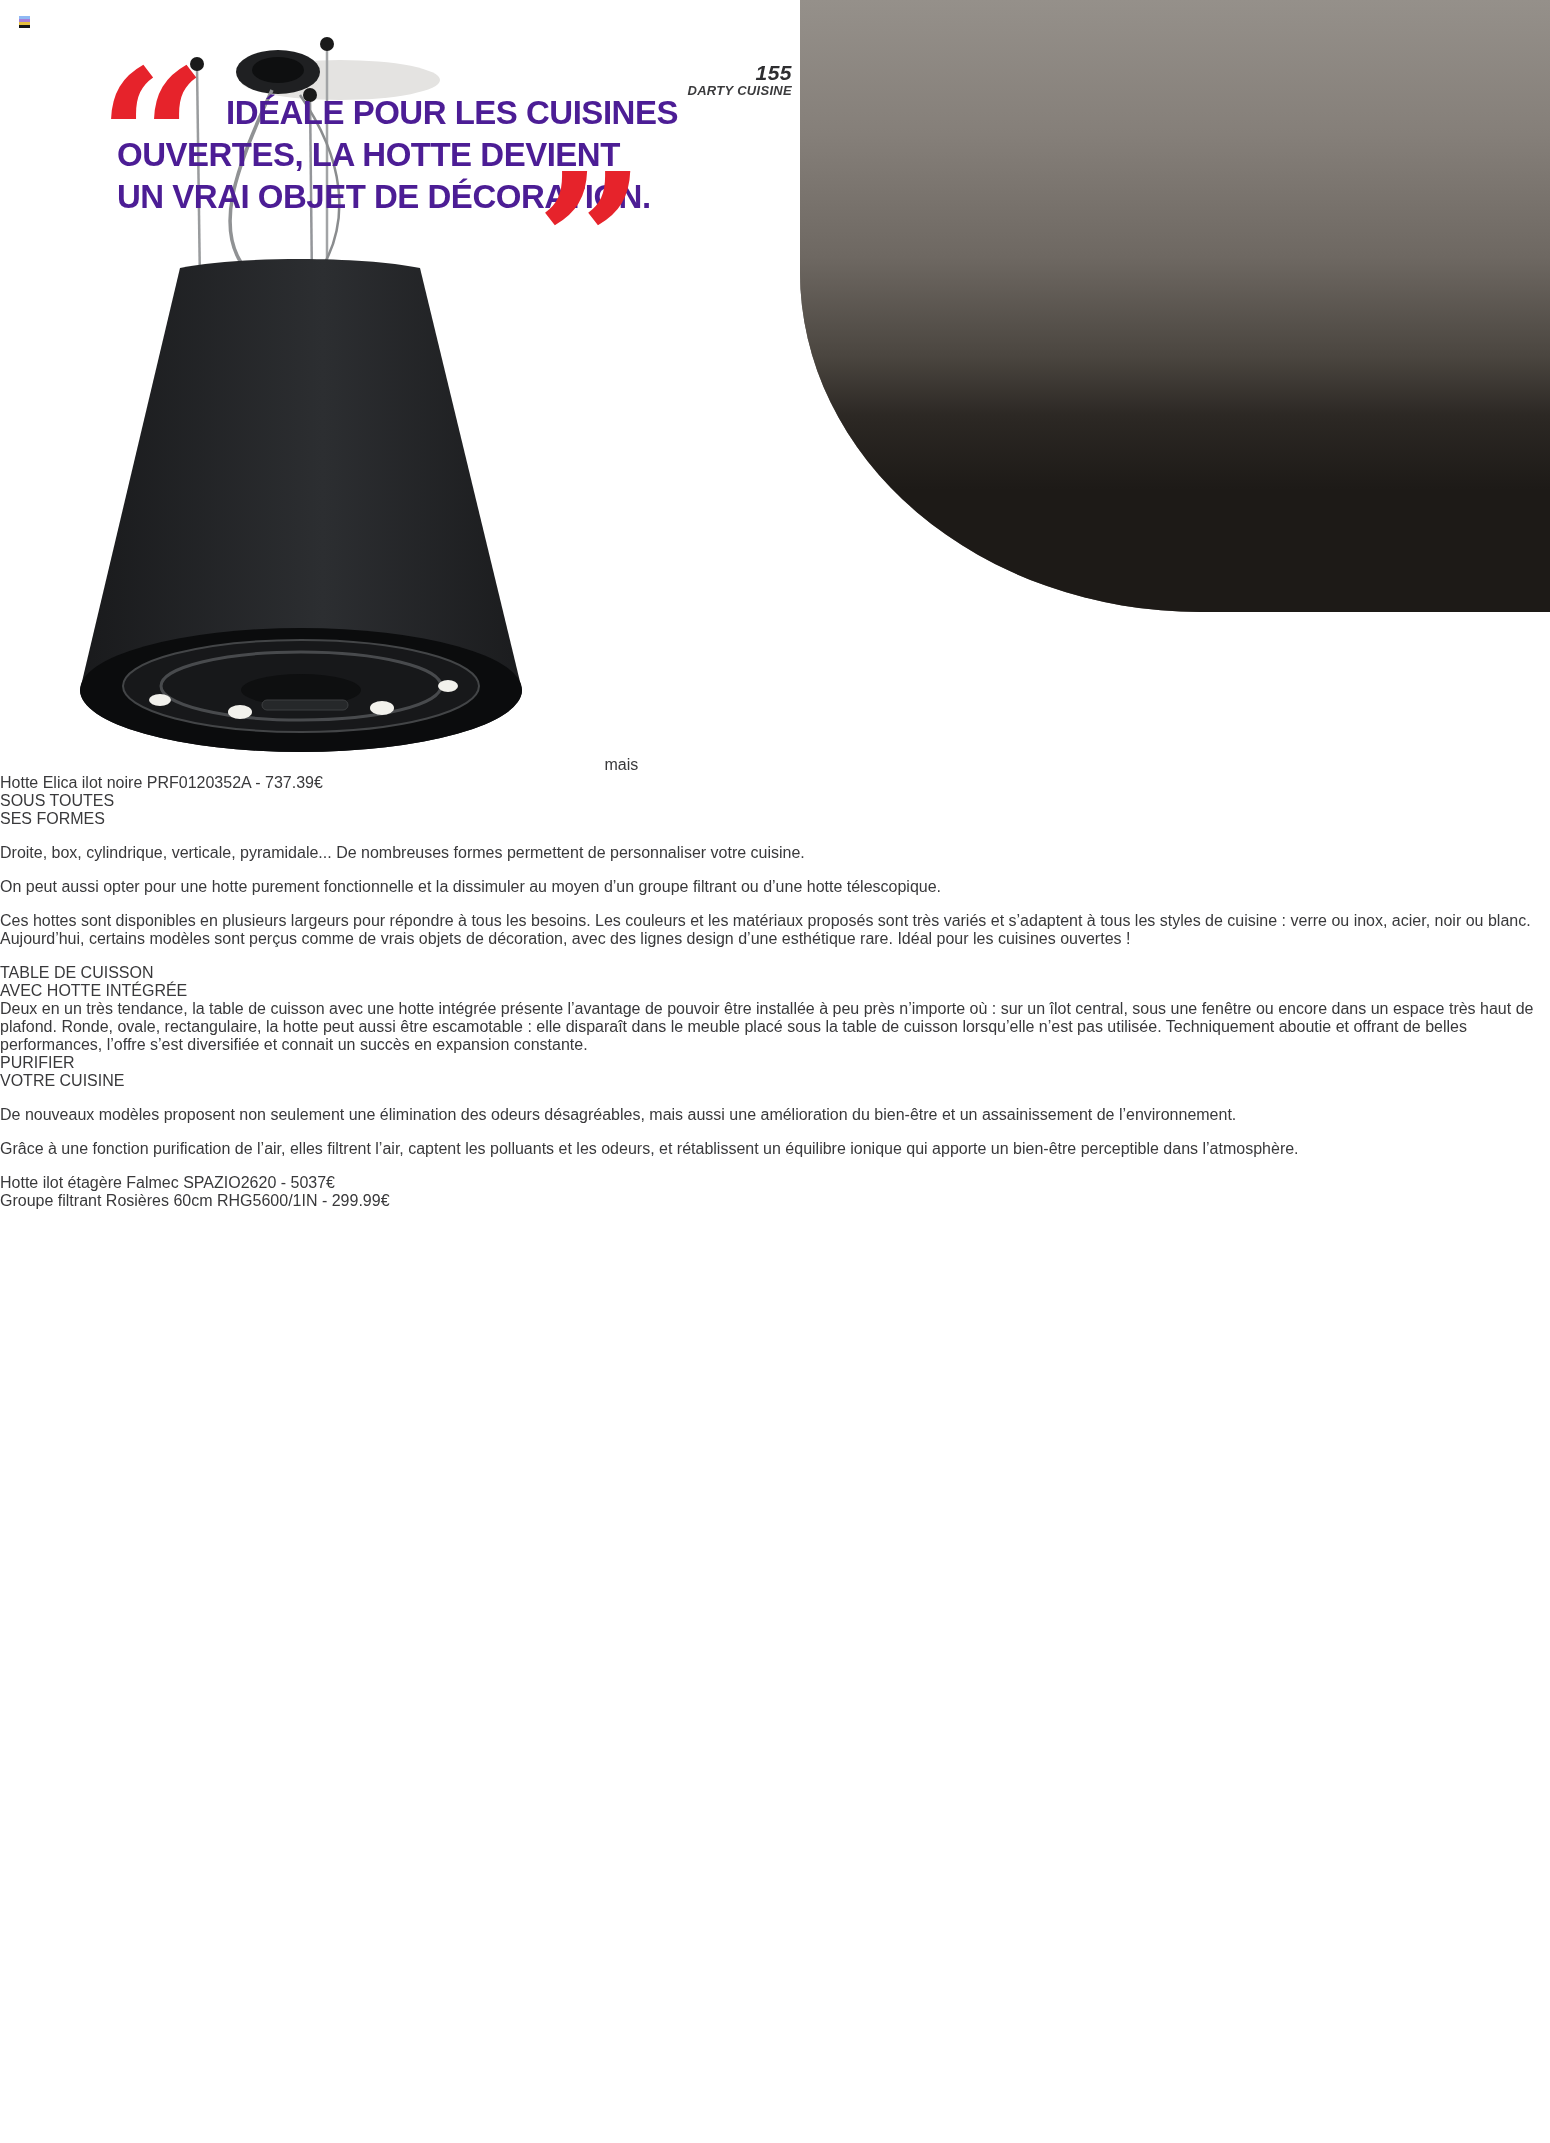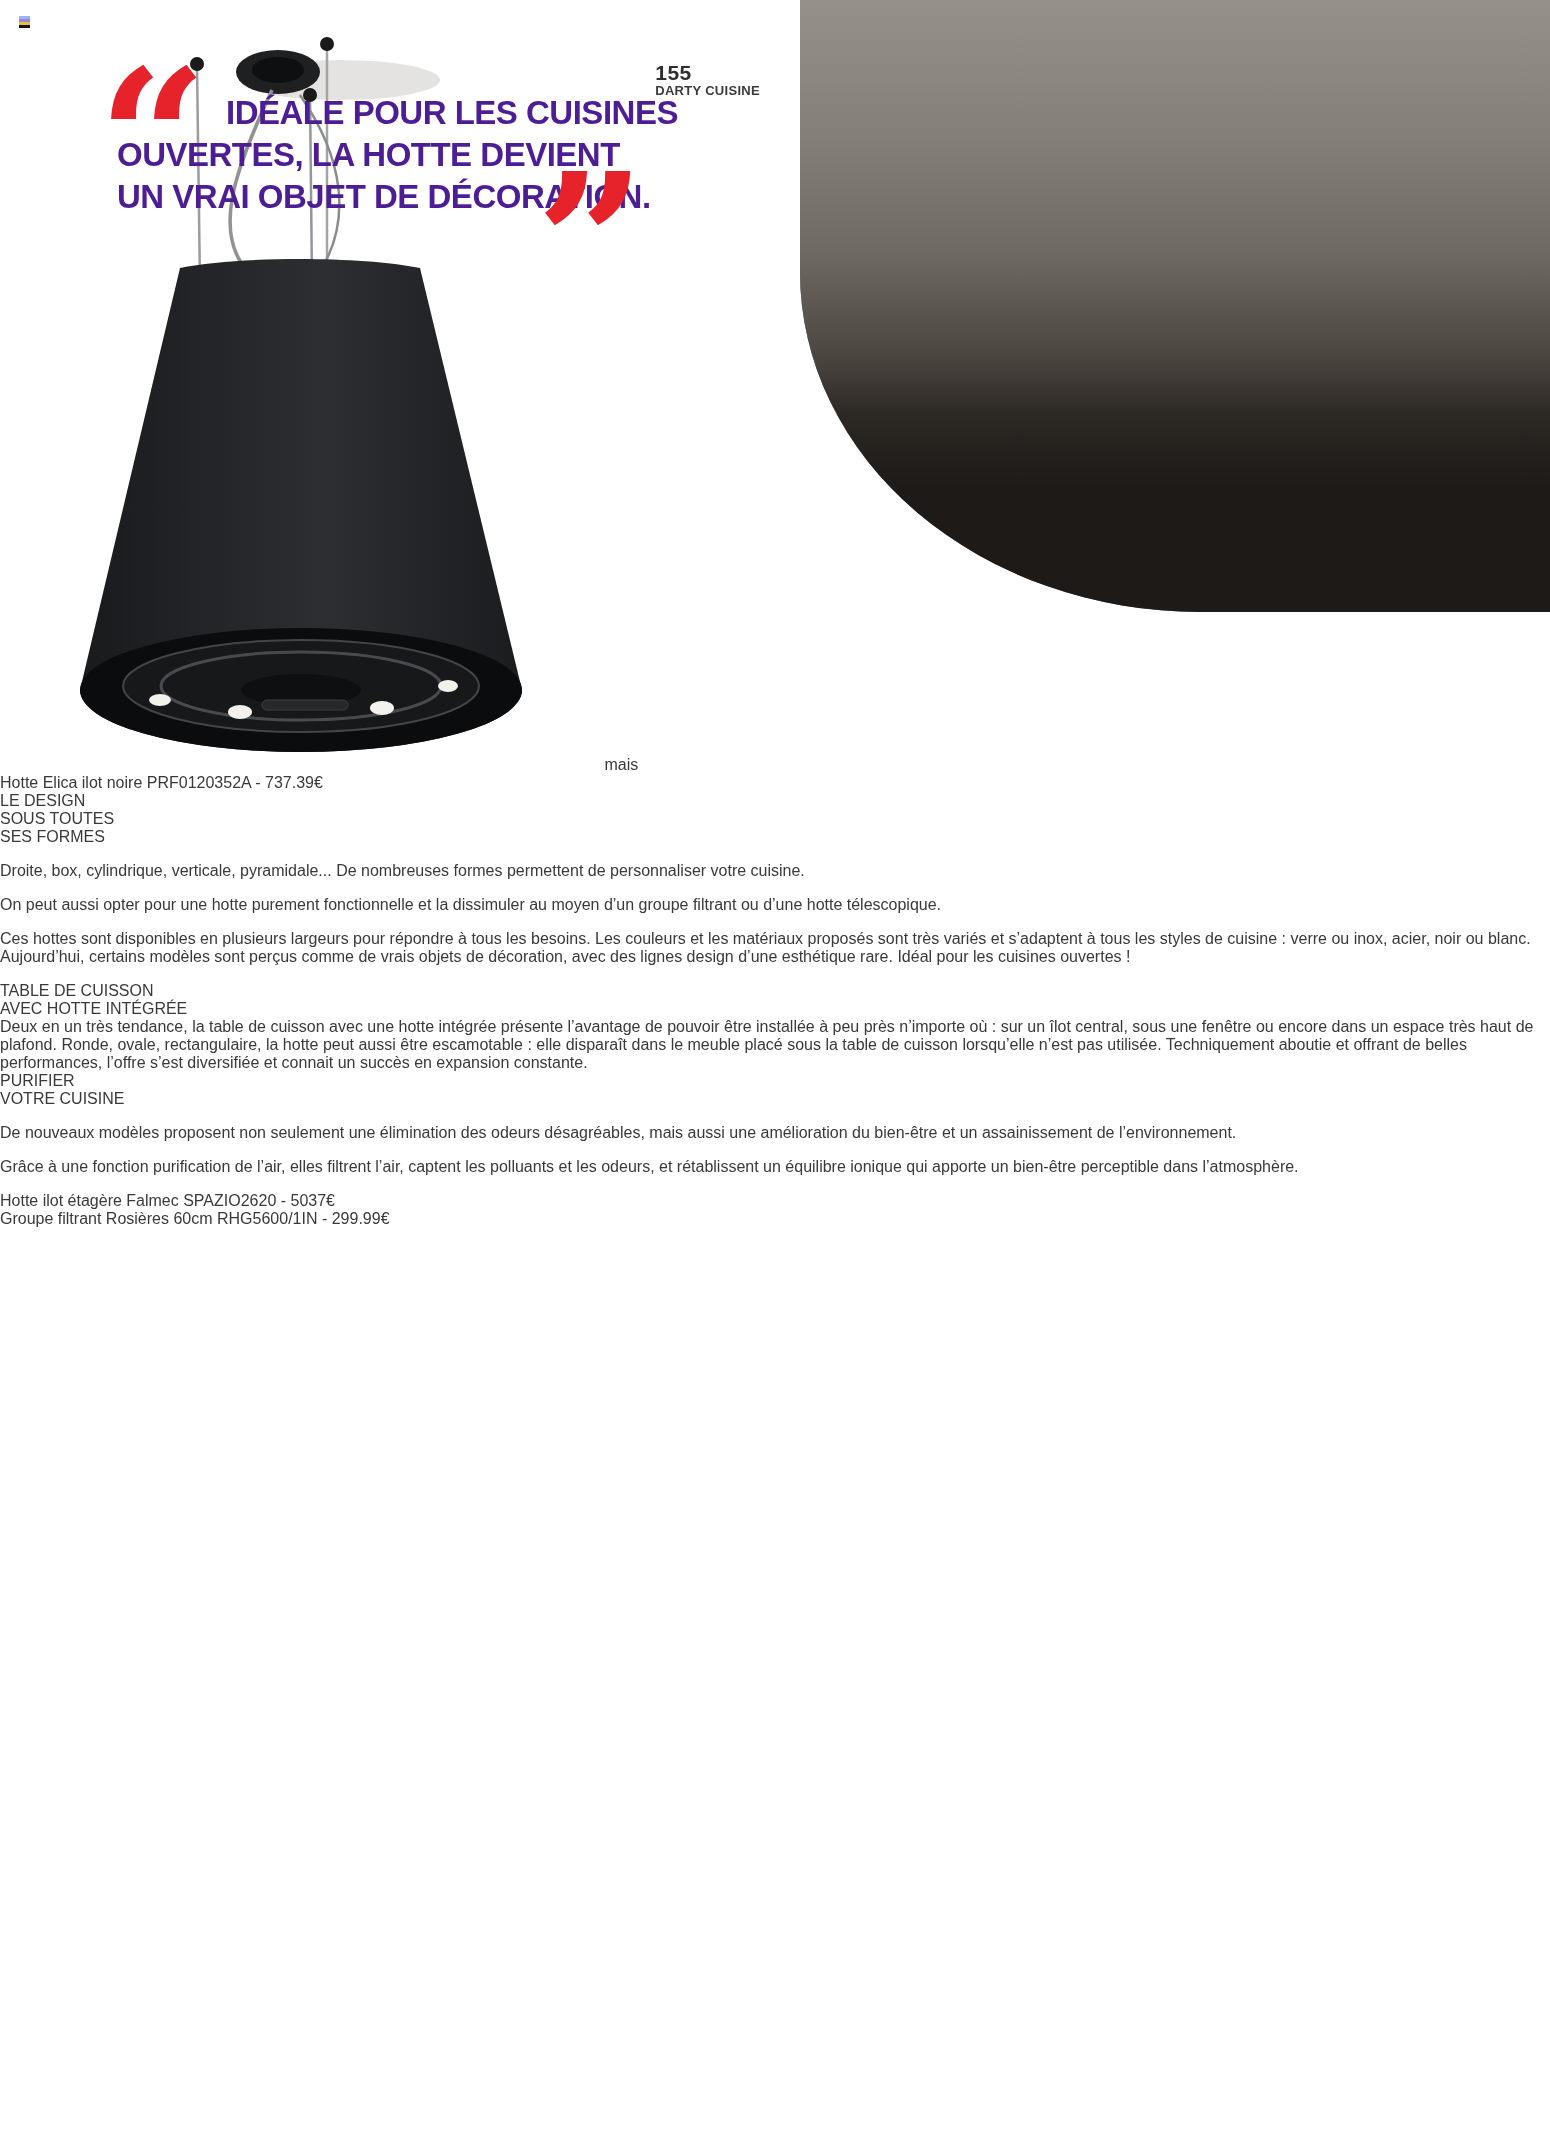--- a/index.html
+++ b/index.html
@@ -5,21 +5,21 @@
   html,body{margin:0;padding:0;background:#ffffff;}
   .page{position:relative;width:1550px;height:2143px;background:#fff;overflow:hidden;
         font-family:"Liberation Sans",sans-serif;color:#39393b;}
 
   
   .print-mark{position:absolute;left:19px;top:16px;width:11px;height:13px;}
   .print-mark i{display:block;height:3px;}
   .pm1{background:#8fb9f4;}.pm2{background:#a77fd6;}.pm3{background:#e5bf3f;}.pm4{background:#141414;}
 
   
-  .page-header{position:absolute;top:62px;right:790px;line-height:1.05;}
+  .page-header{position:absolute;top:62px;right:758px;text-align:right;line-height:1.05;font-style:italic;}
   .page-num{font-size:21px;font-weight:bold;color:#2e2e30;letter-spacing:.5px;}
   .page-brand{font-size:13px;font-weight:bold;color:#3b3b3d;letter-spacing:.3px;margin-top:0;}
 
   
   .quote-mark{position:absolute;font-family:"DejaVu Serif",serif;font-weight:bold;
               color:#e6232b;font-size:190px;line-height:1;}
   .quote-open{left:98px;top:44px;}
   .quote-close{left:536px;top:148px;}
   .quote-line{position:absolute;font-weight:bold;font-size:33px;letter-spacing:-.5px;
               color:#4c1d95;white-space:nowrap;}
@@ -271,21 +271,20 @@
       <ellipse cx="382" cy="708" rx="12" ry="7" fill="#f2f1ec"></ellipse>
       <ellipse cx="448" cy="686" rx="10" ry="6" fill="#f2f1ec"></ellipse>
       <rect x="262" y="700" width="86" height="10" rx="5" fill="#26282a" stroke="#3c3e40"></rect>
     </svg>
     <span class="hood-logo">mais</span>
   </div>
 
   <div class="caption-hood">Hotte Elica ilot noire PRF0120352A - 737.39€</div>
 
   <div class="design-heading red-head">
-    <div>LE DESIGN</div>
     <div>SOUS TOUTES</div>
     <div>SES FORMES</div>
   </div>
   <p class="bodytext design-p1">Droite, box, cylindrique, verticale, pyramidale... De nombreuses formes permettent de personnaliser votre cuisine.</p>
   <p class="bodytext design-p2">On peut aussi opter pour une hotte purement fonctionnelle et la dissimuler au moyen d’un groupe filtrant ou d’une hotte télescopique.</p>
   <p class="bodytext design-p3">Ces hottes sont disponibles en plusieurs largeurs pour répondre à tous les besoins. Les couleurs et les matériaux proposés sont très variés et s’adaptent à tous les styles de cuisine : verre ou inox, acier, noir ou blanc. Aujourd’hui, certains modèles sont perçus comme de vrais objets de décoration, avec des lignes design d’une esthétique rare. Idéal pour les cuisines ouvertes !</p>
 
   <div class="tc-block">
     <div class="tc-heading red-head">
       <div>TABLE DE CUISSON</div>

